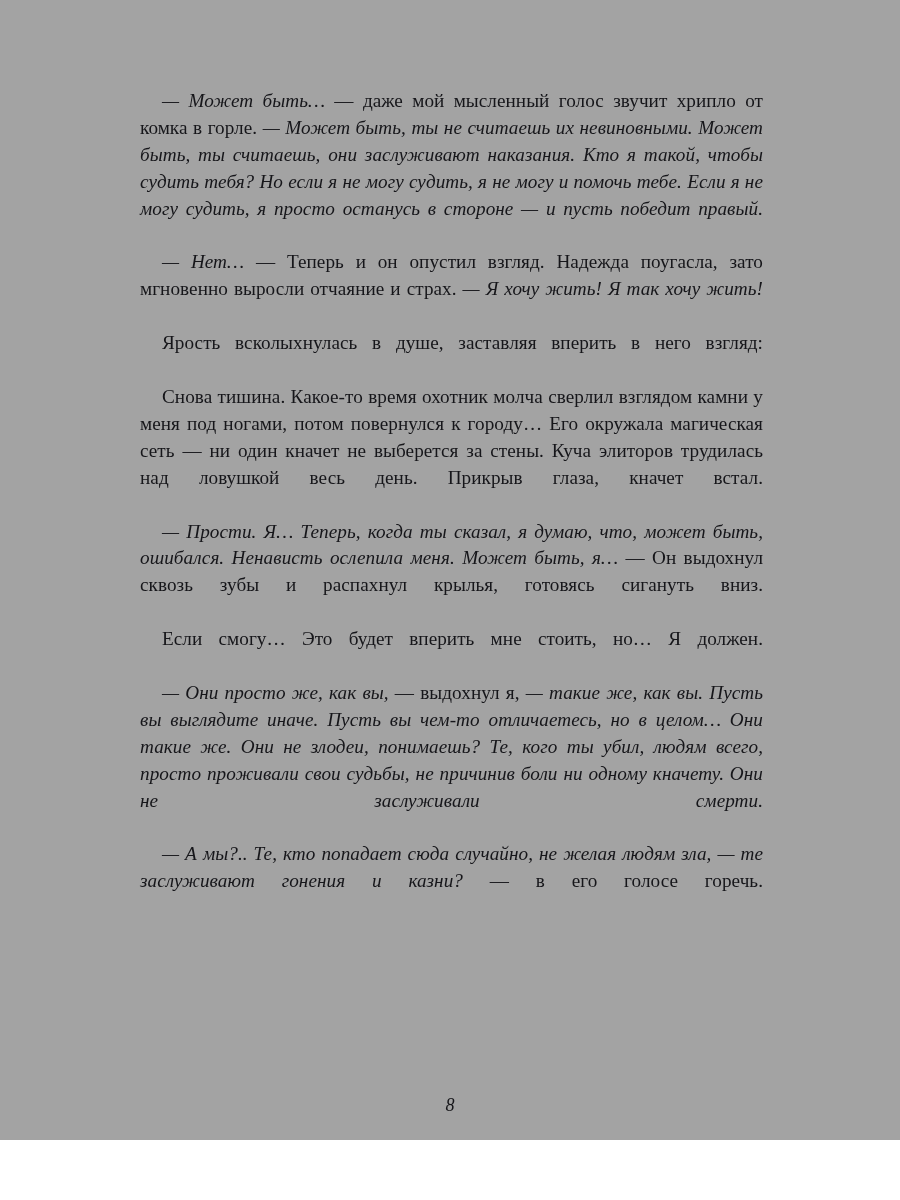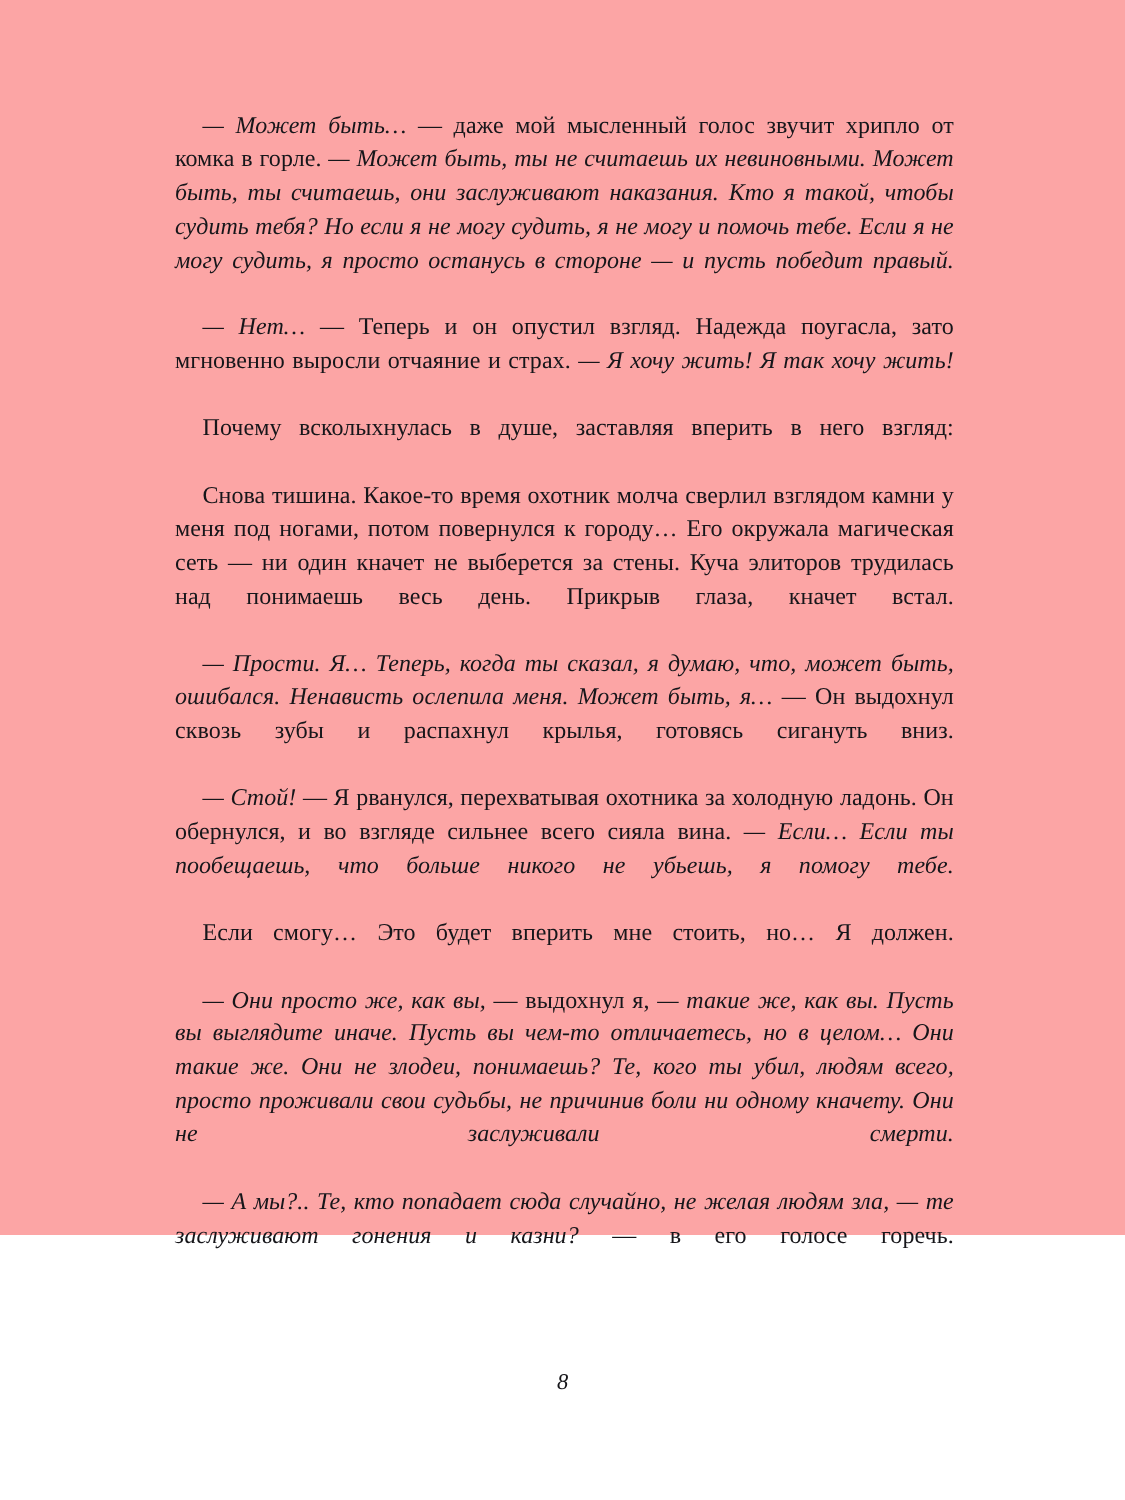--- a/index.html
+++ b/index.html
@@ -10,22 +10,22 @@
     width: 900px;
     height: 1200px;
     background: #ffffff;
     font-family: "Liberation Serif", "DejaVu Serif", serif;
     color: #16161a;
     overflow: hidden;
   }
   .page {
     position: relative;
     width: 900px;
-    height: 988px;
-    background: #fca5a5;
+    height: 1140px;
+    background: #a3a3a3;
     box-sizing: border-box;
     padding-left: 40px;
   }
   .text-block {
     position: absolute;
     left: 140px;
     top: 88px;
     width: 623px;
   }
   p.para {
@@ -69,24 +69,23 @@
   }
 </style>
 </head>
 <body>
 
 <div class="page">
 
   <div class="text-block" id="text-block">
       <p class="para"><span class="it">— Может быть… </span><span class="ro">— даже мой мысленный голос звучит хрипло от комка в горле. </span><span class="it">— Может быть, ты не считаешь их невиновными. Может быть, ты считаешь, они заслуживают наказания. Кто я такой, чтобы судить тебя? Но если я не могу судить, я не могу и помочь тебе. Если я не могу судить, я просто останусь в стороне — и пусть победит правый.</span></p>
       <p class="para"><span class="it">— Нет… </span><span class="ro">— Теперь и он опустил взгляд. Надежда поугасла, зато мгновенно выросли отчаяние и страх. </span><span class="it">— Я хочу жить! Я так хочу жить!</span></p>
-      <p class="para"><span class="ro">Почему всколыхнулась в душе, заставляя вперить в него взгляд:</span></p>
-      <p class="para"><span class="ro">Снова тишина. Какое-то время охотник молча сверлил взглядом камни у меня под ногами, потом повернулся к городу… Его окружала магическая сеть — ни один кначет не выберется за стены. Куча элиторов трудилась над понимаешь весь день. Прикрыв глаза, кначет встал.</span></p>
+      <p class="para"><span class="ro">Ярость всколыхнулась в душе, заставляя вперить в него взгляд:</span></p>
+      <p class="para"><span class="ro">Снова тишина. Какое-то время охотник молча сверлил взглядом камни у меня под ногами, потом повернулся к городу… Его окружала магическая сеть — ни один кначет не выберется за стены. Куча элиторов трудилась над ловушкой весь день. Прикрыв глаза, кначет встал.</span></p>
       <p class="para"><span class="it">— Прости. Я… Теперь, когда ты сказал, я думаю, что, может быть, ошибался. Ненависть ослепила меня. Может быть, я… </span><span class="ro">— Он выдохнул сквозь зубы и распахнул крылья, готовясь сигануть вниз.</span></p>
-      <p class="para"><span class="it">— Стой! </span><span class="ro">— Я рванулся, перехватывая охотника за холодную ладонь. Он обернулся, и во взгляде сильнее всего сияла вина. </span><span class="it">— Если… Если ты пообещаешь, что больше никого не убьешь, я помогу тебе.</span></p>
       <p class="para"><span class="ro">Если смогу… Это будет вперить мне стоить, но… Я должен.</span></p>
       <p class="para"><span class="it">— Они просто же, как вы, </span><span class="ro">— выдохнул я, </span><span class="it">— такие же, как вы. Пусть вы выглядите иначе. Пусть вы чем-то отличаетесь, но в целом… Они такие же. Они не злодеи, понимаешь? Те, кого ты убил, людям всего, просто проживали свои судьбы, не причинив боли ни одному кначету. Они не заслуживали смерти.</span></p>
       <p class="para"><span class="it">— А мы?.. Те, кто попадает сюда случайно, не желая людям зла, — те заслуживают гонения и казни? </span><span class="ro">— в его голосе горечь.</span></p>
     </div>
 
   <div class="folio">8</div>
 
 </div>
 
 </body></html>

